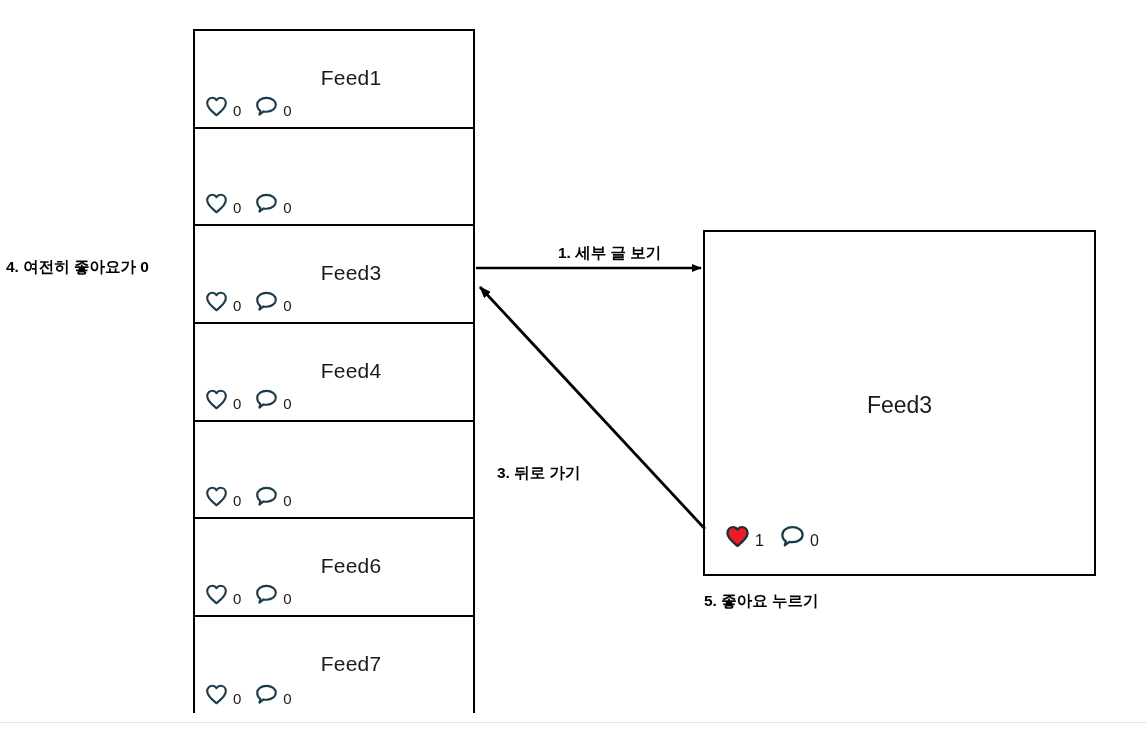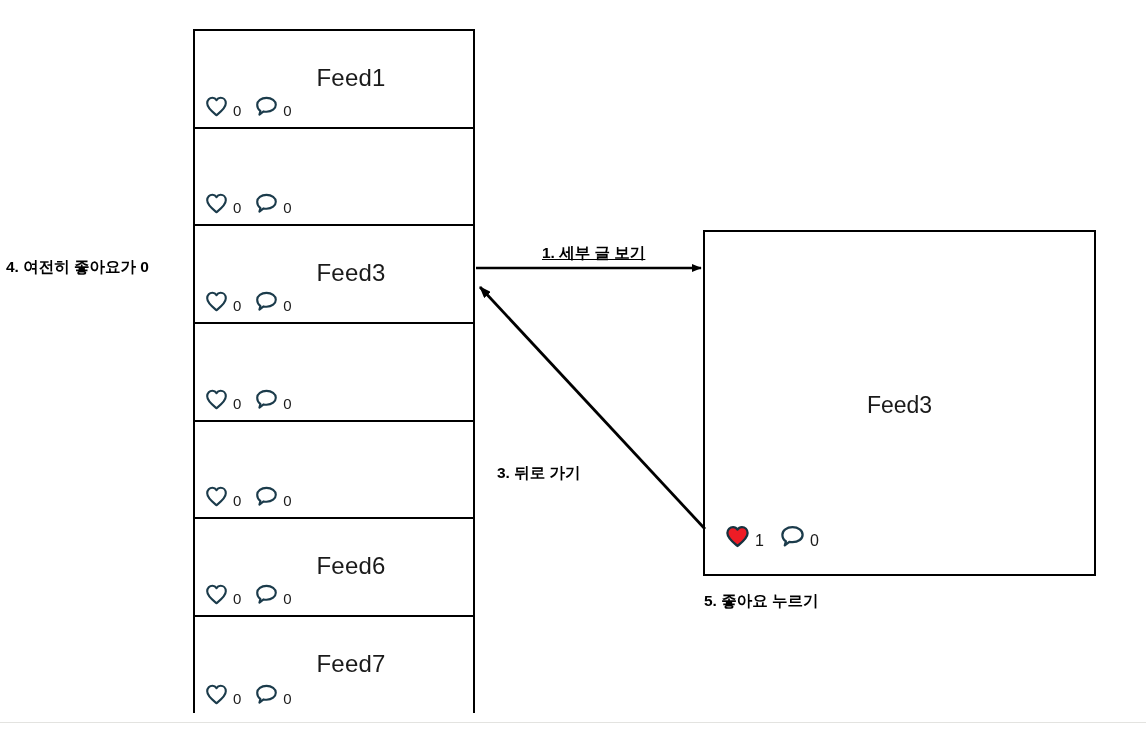--- a/index.html
+++ b/index.html
@@ -42,21 +42,21 @@
     background: #ffffff;
   }
   .feed-row:last-child { border-bottom: none; }
 
   .feed-title {
     position: absolute;
     left: 0;
     right: 0;
     top: 34px;
     text-align: center;
-    font-size: 24px;
+    font-size: 21px;
     line-height: 26px;
     font-weight: 400;
     color: #1a1a1a;
     letter-spacing: 0.2px;
     padding-left: 34px;
     box-sizing: border-box;
   }
 
   .stats {
     position: absolute;
@@ -116,21 +116,21 @@
   
   .note {
     position: absolute;
     font-size: 15.5px;
     font-weight: bold;
     color: #000000;
     white-space: nowrap;
     line-height: 18px;
   }
   .note-4 { left: 6px;   top: 258px; }
-  .note-1 { left: 542px; top: 244px; text-decoration: underline; }
+  .note-1 { left: 558px; top: 244px; }
   .note-3 { left: 497px; top: 464px; }
   .note-2 { left: 704px; top: 592px; }
 
   
   #arrows {
     position: absolute;
     left: 0; top: 0;
     width: 1146px;
     height: 735px;
     pointer-events: none;
@@ -200,20 +200,21 @@
         <span class="ic">
           <svg width="23" height="21" viewBox="0 0 23 21">
               <path d="M11.5 1.9c5.3 0 9.3 3 9.3 6.9 0 3.9-4 6.9-9.3 6.9-1 0-2-.1-2.9-.3l-4.2 3.3 1-3.9C3 13.4 2.2 11.3 2.2 8.8c0-3.9 4-6.9 9.3-6.9z" fill="none" stroke="#1b3b4b" stroke-width="2.1" stroke-linejoin="round"></path>
             </svg>
         </span>
         <span class="num">0</span>
       </div>
     </div>
 
     <div class="feed-row">
+      <div class="feed-title">Feed4</div>
       <div class="stats">
         <span class="ic">
           <svg width="23" height="21" viewBox="0 0 23 21">
               <path d="M11.5 19.2C9.1 17.1 2.2 12.4 2.2 7.3 2.2 4 4.6 1.8 7.4 1.8c1.9 0 3.3 1 4.1 2.3.8-1.3 2.2-2.3 4.1-2.3 2.8 0 5.2 2.2 5.2 5.5 0 5.1-6.9 9.8-9.3 11.9z" fill="none" stroke="#1b3b4b" stroke-width="2.1" stroke-linejoin="round"></path>
             </svg>
         </span>
         <span class="num">0</span>
         <span class="ic">
           <svg width="23" height="21" viewBox="0 0 23 21">
               <path d="M11.5 1.9c5.3 0 9.3 3 9.3 6.9 0 3.9-4 6.9-9.3 6.9-1 0-2-.1-2.9-.3l-4.2 3.3 1-3.9C3 13.4 2.2 11.3 2.2 8.8c0-3.9 4-6.9 9.3-6.9z" fill="none" stroke="#1b3b4b" stroke-width="2.1" stroke-linejoin="round"></path>

